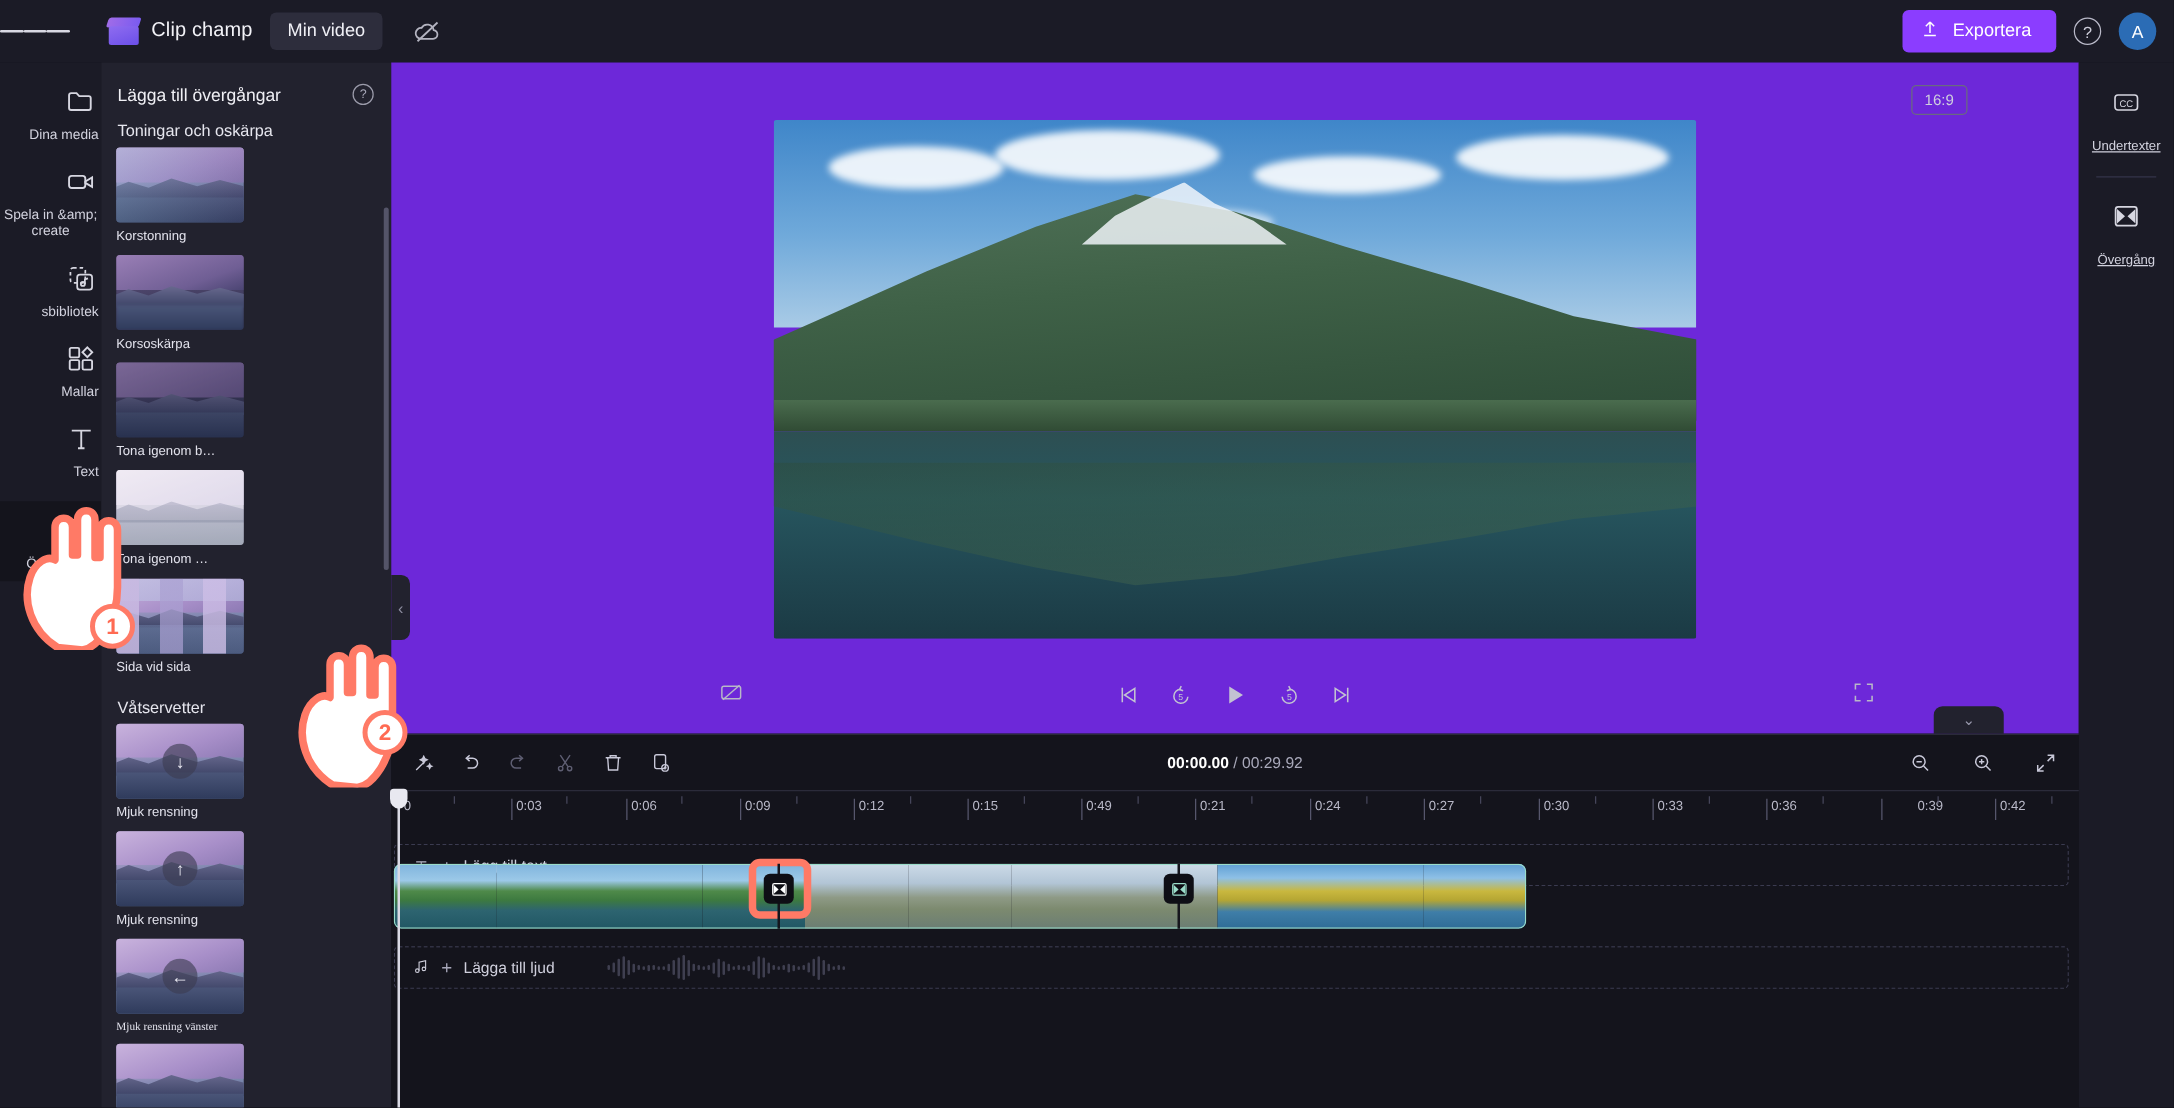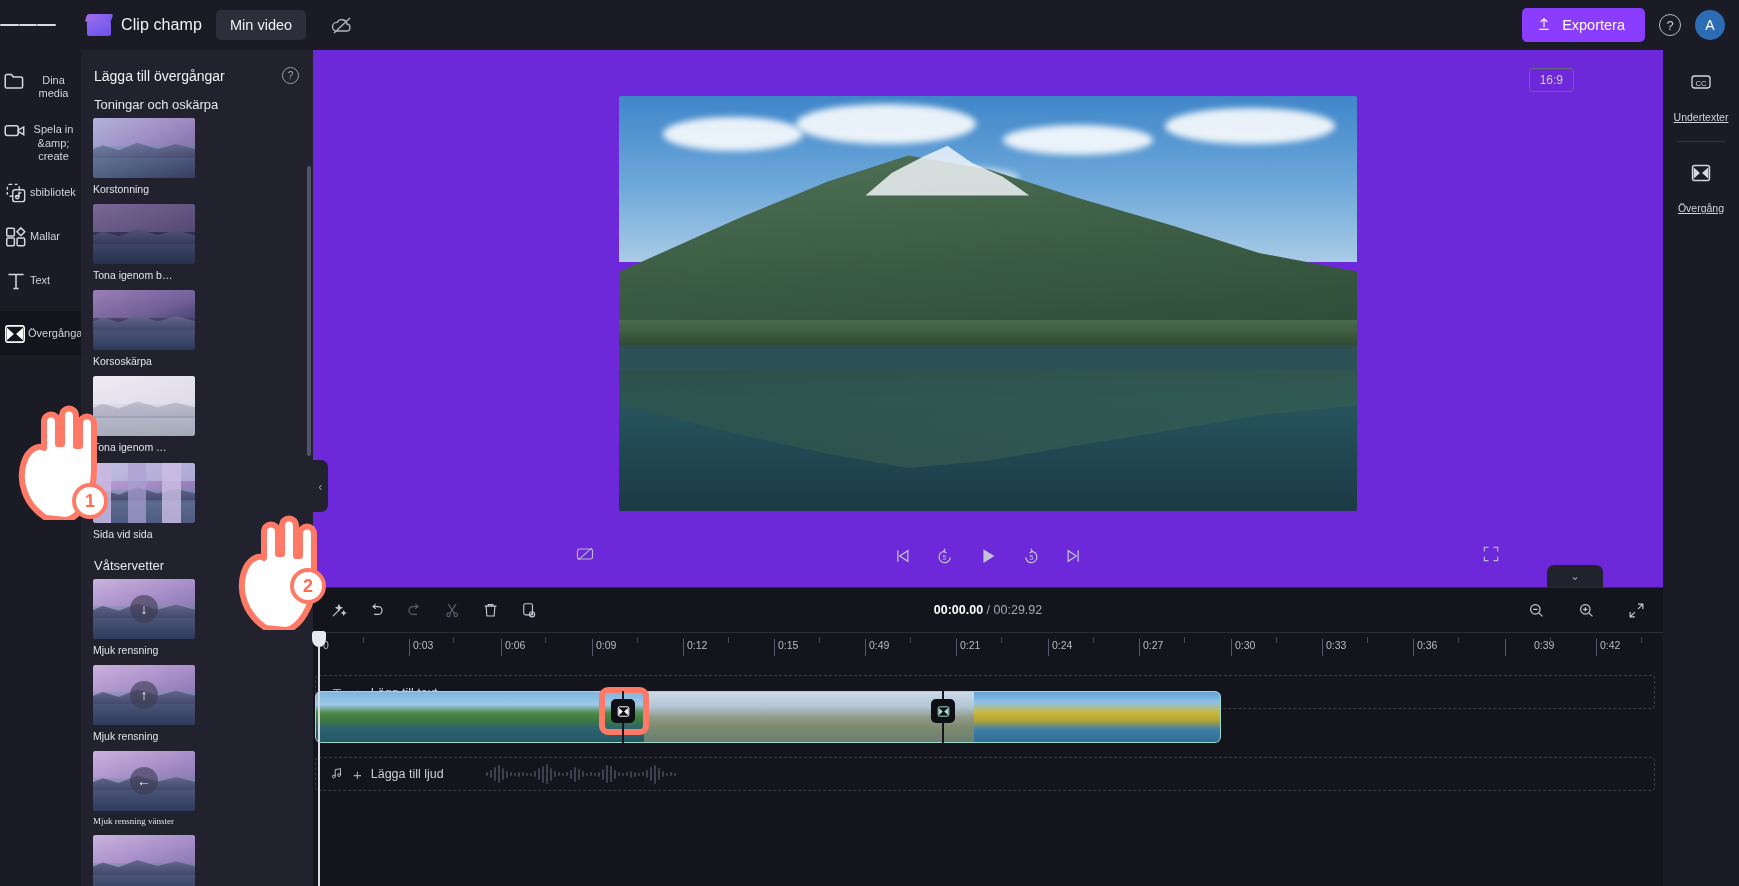--- a/index.html
+++ b/index.html
@@ -38,22 +38,22 @@
     display:flex; align-items:center; justify-content:center; font-size: 13px; color:#ccccd8; cursor:pointer; }
   .avatar { width: 30px; height: 30px; border-radius: 50%; background: #2b6cb5; color: #fff;
     display: flex; align-items: center; justify-content: center; font-size: 14px; cursor: pointer; }
 
   
   .rail {
     position: absolute; left: 0; top: 50px; width: 81px; height: 836px;
     background: #1b1b26; padding-top: 8px;
   }
   .rail-item {
-    width: 81px; padding: 9px 2px 7px; display: flex; flex-direction: row;
-    align-items: flex-start; cursor: pointer; position: relative;
+    width: 81px; padding: 9px 2px 7px; display: flex; flex-direction: column;
+    align-items: flex-end; cursor: pointer; position: relative;
   }
   .rail-item .ri-icon { width: 28px; height: 28px; display: flex; align-items: center; justify-content: center; color: #d6d6e0; }
   .rail-item .ri-label { margin-top: 7px; font-size: 11px; color: #d2d2de; text-align: center; line-height: 1.2; max-width: 78px; }
   .rail-item.active { background: #14141c; }
   .rail-item.active .ri-icon { color: #fff; }
   .rail-sep { height: 9px; }
 
   
   .panel {
     position: absolute; left: 81px; top: 50px; width: 232px; height: 836px;
@@ -291,35 +291,35 @@
       <div class="tcard">
         <div class="tthumb">
           <div class="sky"></div>
             <div class="ridge"></div>
             <div class="water"></div>
           <div class="ovl" style="background:linear-gradient(90deg,rgba(140,170,205,.35),rgba(90,80,130,.15));"></div>
         </div>
         <div class="tlabel">Korstonning</div>
       </div>
       <div class="tcard">
+        <div class="tthumb" style="background:linear-gradient(175deg,#7a5f96,#4a4368 45%,#2a2e4a);">
+          <div class="sky" style="background:linear-gradient(160deg,#9a7fb6,#6f5e94 70%,#4b4573);"></div>
+          <div class="ridge" style="filter:blur(1.6px)"></div>
+            <div class="water" style="filter:blur(1.2px)"></div>
+        </div>
+        <div class="tlabel">Korsoskärpa</div>
+      </div>
+      <div class="tcard">
         <div class="tthumb" style="background:linear-gradient(175deg,#6f5d8e,#3d3d5e 50%,#24263f);">
           <div class="sky" style="background:linear-gradient(160deg,#9d83bb,#6a5a8e);"></div>
           <div class="ridge"></div>
             <div class="water"></div>
           <div class="ovl" style="background:rgba(20,18,40,.25)"></div>
         </div>
         <div class="tlabel">Tona igenom b…</div>
-      </div>
-      <div class="tcard">
-        <div class="tthumb" style="background:linear-gradient(175deg,#7a5f96,#4a4368 45%,#2a2e4a);">
-          <div class="sky" style="background:linear-gradient(160deg,#9a7fb6,#6f5e94 70%,#4b4573);"></div>
-          <div class="ridge" style="filter:blur(1.6px)"></div>
-            <div class="water" style="filter:blur(1.2px)"></div>
-        </div>
-        <div class="tlabel">Korsoskärpa</div>
       </div>
       <div class="tcard">
         <div class="tthumb" style="background:linear-gradient(175deg,#dcd6e8,#c3bfd4 55%,#9fa6b6);">
           <div class="sky" style="background:linear-gradient(160deg,#e8e0ee,#cfc6e0);"></div>
           <div class="ridge" style="opacity:.45"></div>
             <div class="water" style="opacity:.4"></div>
           <div class="ovl" style="background:rgba(255,255,255,.35)"></div>
         </div>
         <div class="tlabel">Tona igenom    …</div>
       </div>

